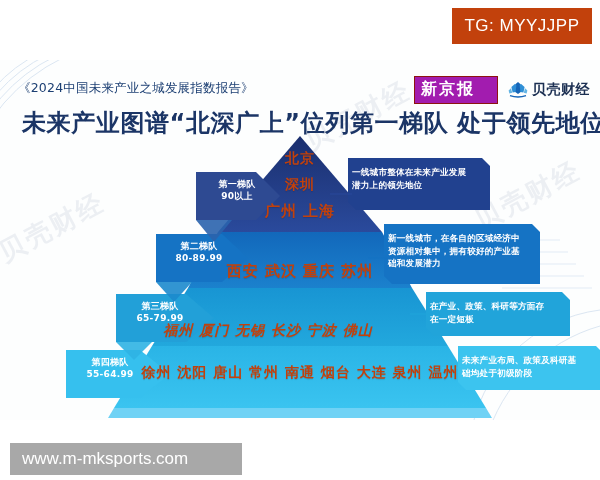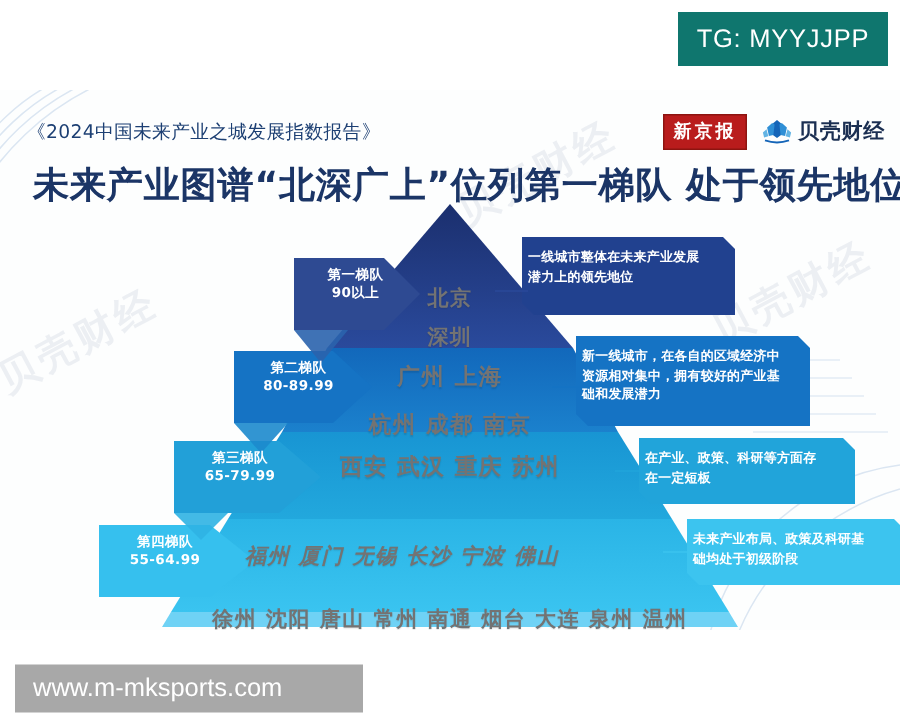--- a/index.html
+++ b/index.html
@@ -15,21 +15,21 @@
     position: relative;
   }
 
   
   .tg-badge {
     position: absolute;
     top: 8px;
     left: 452px;
     width: 140px;
     height: 36px;
-    background: #0f766e;
+    background: #c2410c;
     color: #ffffff;
     font-size: 17px;
     line-height: 36px;
     text-align: center;
     letter-spacing: 0.5px;
     font-family: "Liberation Sans", sans-serif;
   }
 
   
   .card {
@@ -61,24 +61,24 @@
   }
   .logos {
     position: absolute;
     right: 10px;
     top: 16px;
     display: flex;
     align-items: center;
     gap: 10px;
   }
   .logo-xjb {
-    background: #b91c1c;
+    background: #a21caf;
     color: #fff;
-    font-size: 12px;
-    padding: 2px 6px 3px 6px;
+    font-size: 16px;
+    padding: 2px 22px 3px 6px;
     letter-spacing: 2px;
     font-weight: bold;
     border: 1px solid #8d1410;
     font-family: "DejaVu Serif", serif;
   }
   .logo-bk {
     display: flex;
     align-items: center;
     gap: 4px;
   }
@@ -112,26 +112,25 @@
   .stage svg {
     position: absolute;
     left: 0;
     top: 0;
   }
 
   
   .tier-cities {
     position: absolute;
     text-align: center;
-    color: #737373;
+    color: #c2410c;
     font-weight: bold;
     letter-spacing: 1px;
     white-space: nowrap;
     text-shadow: 0 1px 1px rgba(0,0,0,0.12);
-    margin-top: 40px;
   }
   .t1-l1 { left: 0; width: 600px; top: 18px;  font-size: 14px; }
   .t1-l2 { left: 0; width: 600px; top: 44px;  font-size: 14px; }
   .t1-l3 { left: 0; width: 600px; top: 70px;  font-size: 15px; }
   .t2-l1 { left: 0; width: 600px; top: 102px; font-size: 15px; }
   .t2-l2 { left: 0; width: 600px; top: 130px; font-size: 15px; }
   .t3-l1 { left: 0; width: 600px; top: 164px; font-size: 14px; }
   .t3-l2 { left: 0; width: 536px; top: 190px; font-size: 14px; font-style: italic; }
   .t4-l1 { left: 0; width: 600px; top: 232px; font-size: 14px; }
 
@@ -300,21 +299,20 @@
       </g>
       <g stroke="#3cc4ef" stroke-width="1.1" fill="none" opacity="0.85">
         <path d="M 462 236 L 442 236"></path>
       </g>
     </svg>
 
     <div class="tier-cities t1-l1">北京</div>
     <div class="tier-cities t1-l2">深圳</div>
     <div class="tier-cities t1-l3">广州 上海</div>
 
-    <div class="tier-cities t2-l1">杭州 成都 南京</div>
     <div class="tier-cities t2-l2">西安 武汉 重庆 苏州</div>
 
     <div class="tier-cities t3-l2">福州 厦门 无锡 长沙 宁波 佛山</div>
 
     <div class="tier-cities t4-l1">徐州 沈阳 唐山 常州 南通 烟台 大连 泉州 温州</div>
 
     <div class="tier-tag tag1">
       <div>第一梯队</div>
       <div>90以上</div>
     </div>

